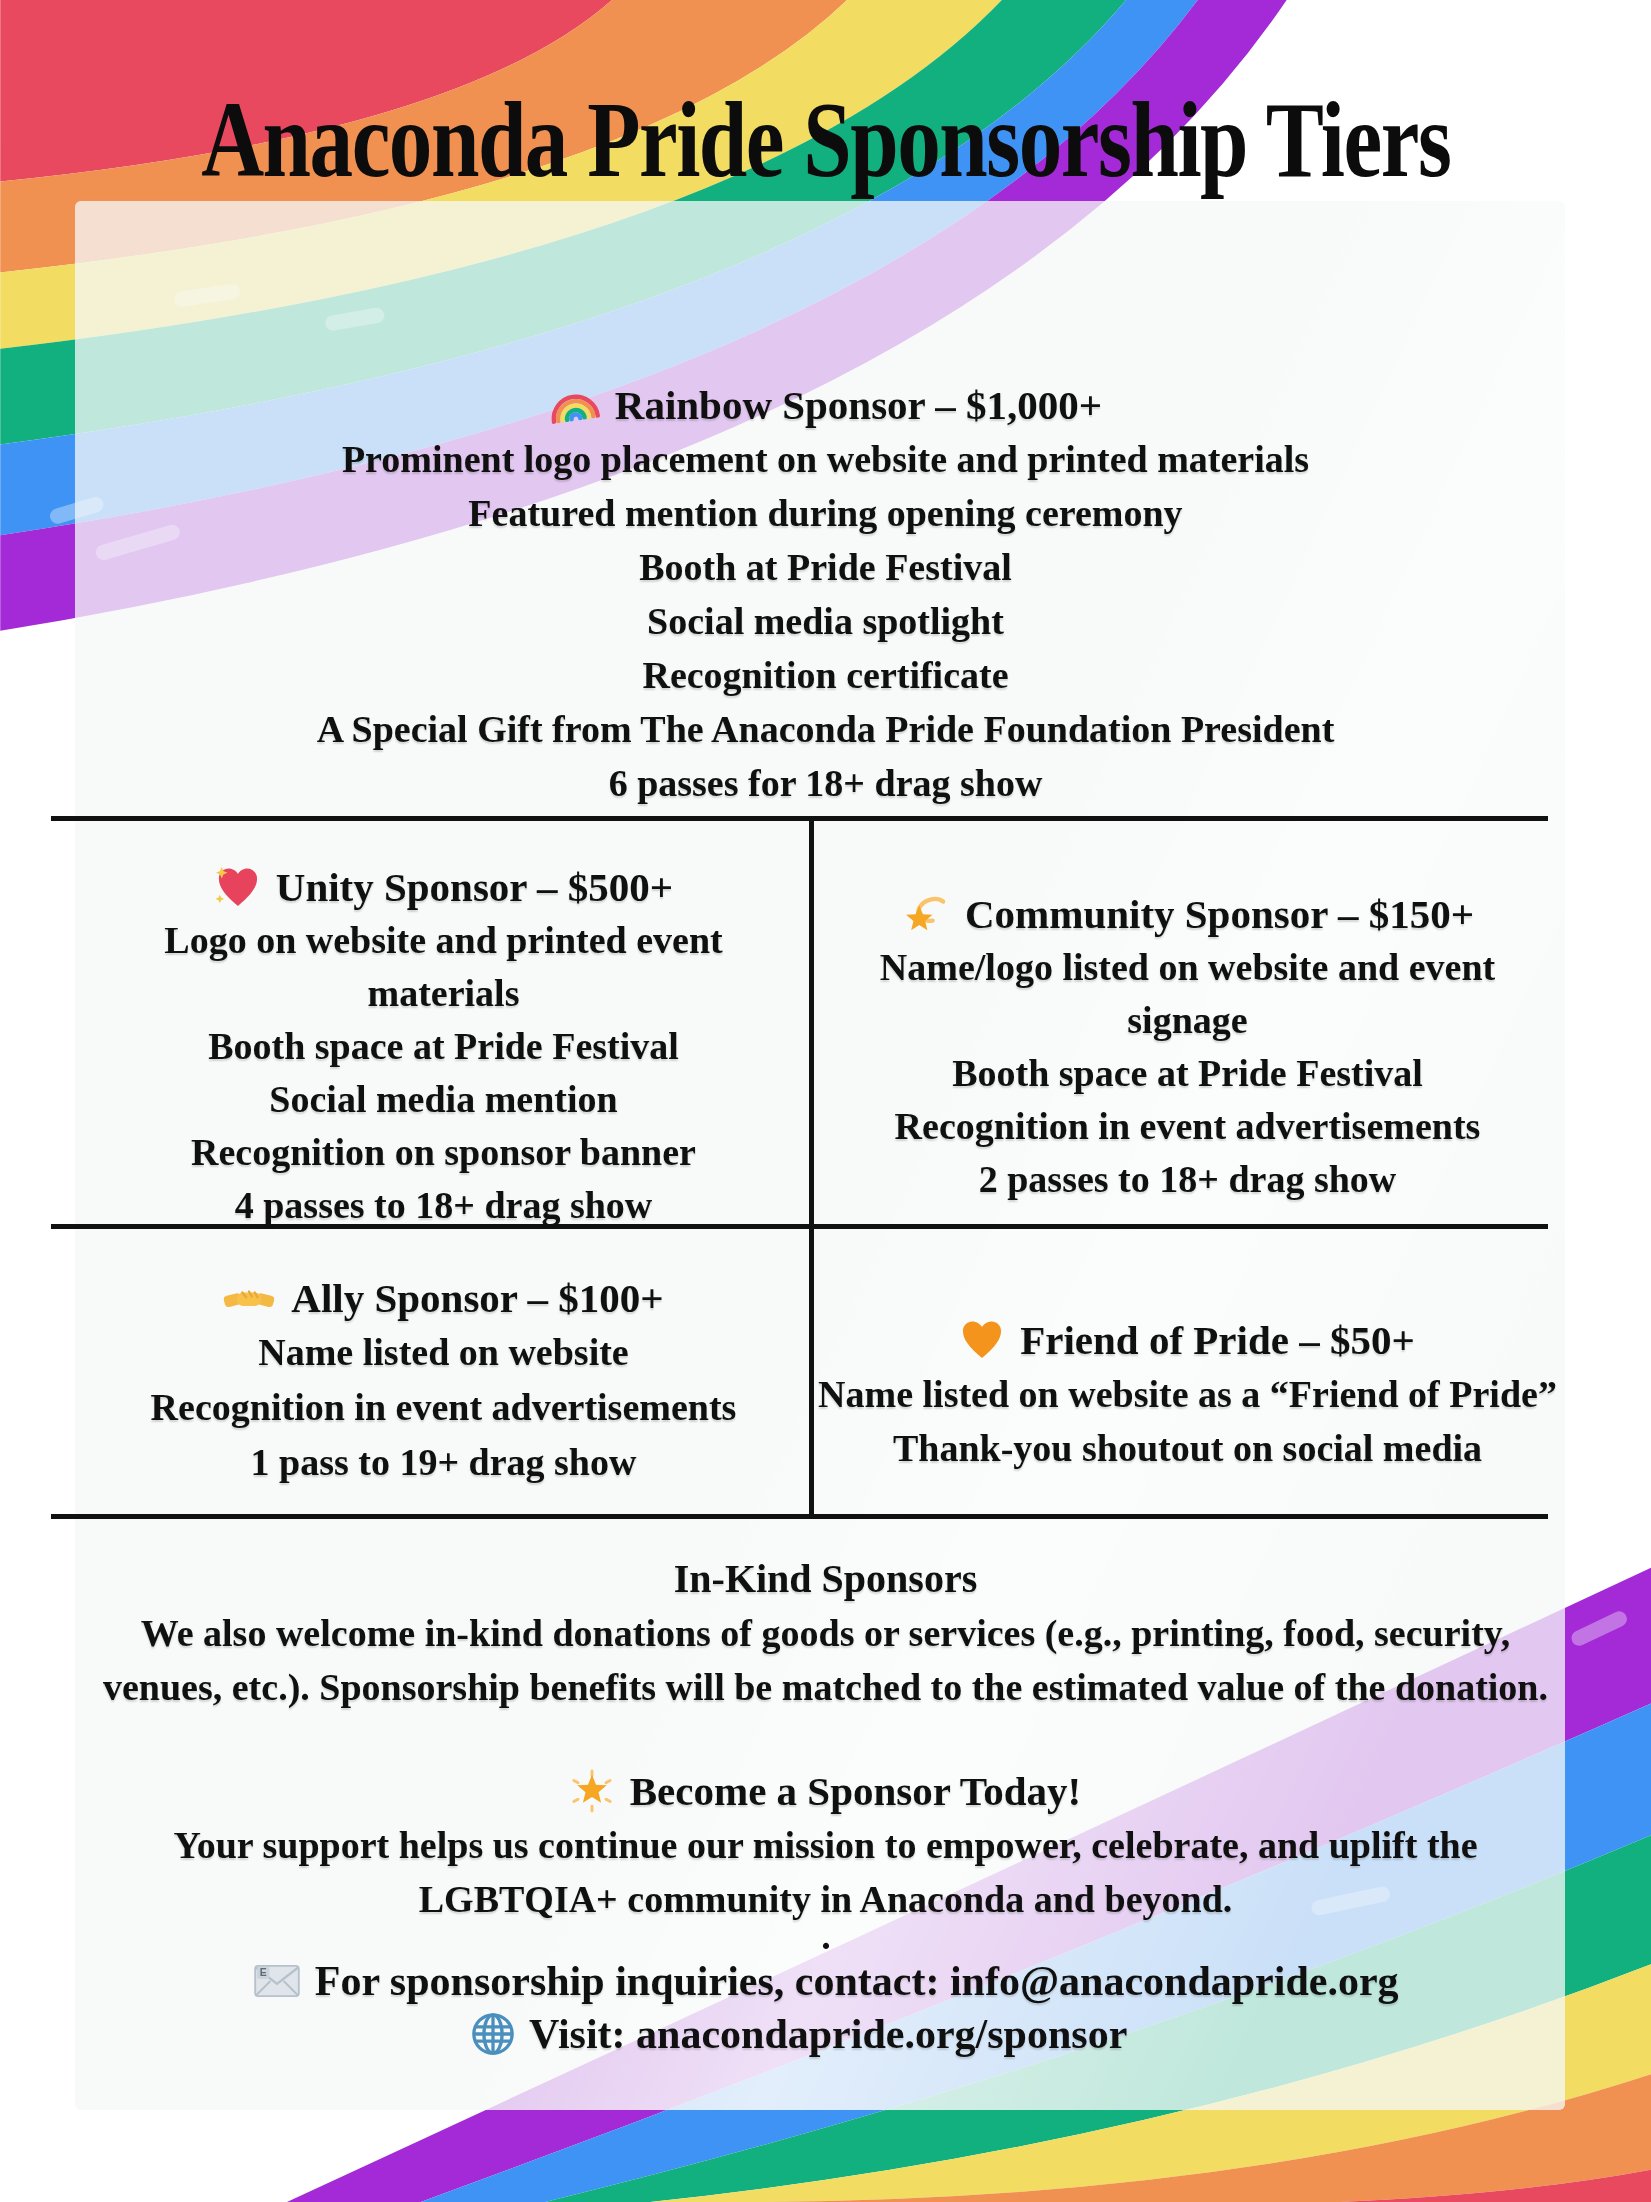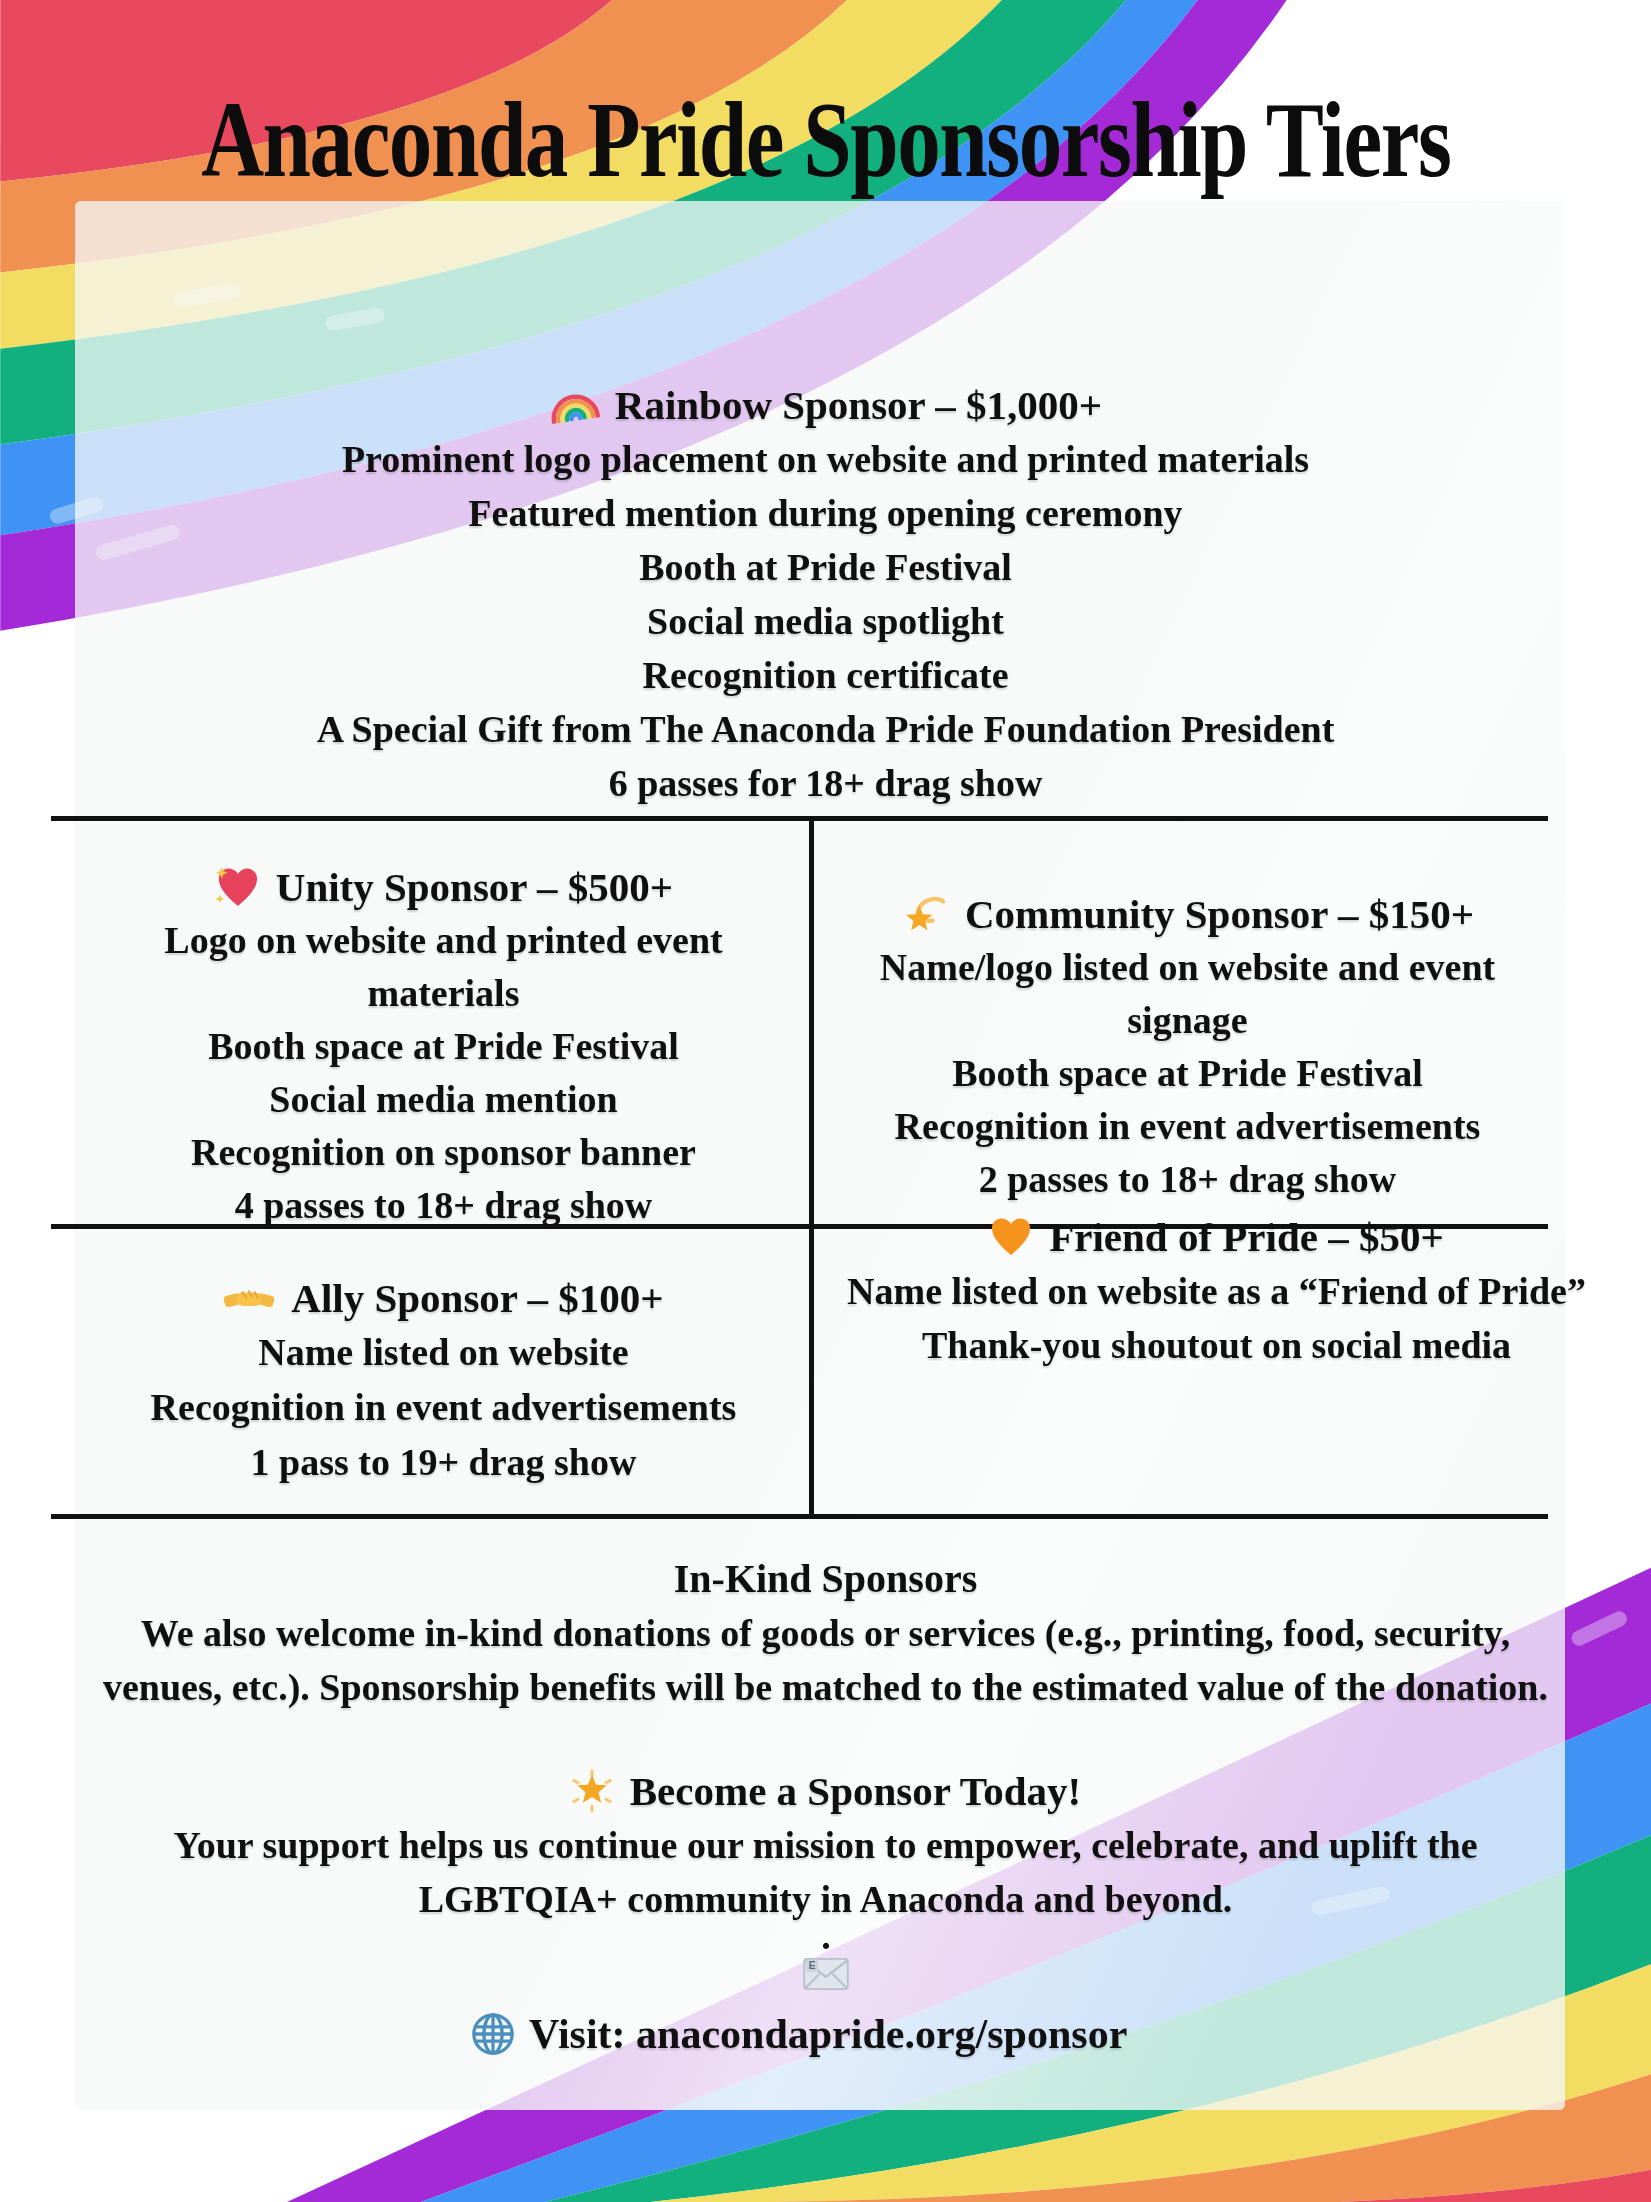--- a/index.html
+++ b/index.html
@@ -33,21 +33,21 @@
   }
   .benefits { font-size:38px; line-height:54px; white-space:pre-line; font-weight:700; }
   .shadowed { text-shadow:0 1.9px 1.9px rgba(0,0,0,0.16); }
 
   #rainbow-sec   { left:80px;  top:378px;  width:1491px; }
   #unity-cell    { left:86px;  top:860px;  width:715px; }
   #unity-cell .benefits, #community-cell .benefits { line-height:53px; }
   #community-cell{ left:817px; top:887px;  width:741px; }
   #ally-cell     { left:86px;  top:1271px; width:715px; }
   #ally-cell .benefits { line-height:55px; }
-  #friend-cell   { left:817px; top:1210px; width:741px;margin-left:29px; }
+  #friend-cell   { left:817px; top:1313px; width:741px; }
   #friend-cell .benefits { line-height:54px; }
   #inkind-sec    { left:80px;  top:1552px; width:1491px; }
   #inkind-sec .sec-title { font-size:40px; line-height:54px; }
   #inkind-sec .body { font-size:38px; line-height:54px; }
   #cta-sec       { left:80px;  top:1764px; width:1491px; }
   #cta-sec .body { font-size:38px; line-height:54px; }
   #dot-sep       { left:0;     top:1918px; width:1652px; font-size:38px; line-height:36px; }
   #contact-email { left:0;     top:1956px; width:1652px; }
   #contact-visit { left:15px;     top:2009px; width:1567px; }
   .contact-row { display:flex; align-items:center; justify-content:center; gap:13.4px;
@@ -224,20 +224,21 @@
     <div class="sec contact-row" id="contact-email">
       <span class="icon">
         <svg width="48" height="36" viewBox="0 0 50 38" style="font-size:44px">
           <rect x="2" y="3" width="46" height="32" rx="3" fill="#DFE5EA" stroke="#B7C1CB" stroke-width="2"></rect>
           <path d="M3,5 L25,22 L47,5" fill="none" stroke="#B7C1CB" stroke-width="2.4"></path>
           <path d="M3,34 L18,19 M47,34 L32,19" fill="none" stroke="#B7C1CB" stroke-width="2"></path>
           <rect x="4" y="4" width="13" height="13" rx="2.5" fill="#CBD4DC"></rect>
           <text x="10.5" y="14" font-family="Liberation Sans, sans-serif" font-size="11" font-weight="bold" fill="#5E6973" text-anchor="middle">E</text>
         </svg>
       </span>
+      <span class="shadowed">For sponsorship inquiries, contact: info@anacondapride.org</span>
     </div>
 
     <div class="sec contact-row" id="contact-visit">
       <span class="icon">
         <svg width="46" height="46" viewBox="0 0 48 48">
           <g fill="none" stroke="#4A8FBE" stroke-width="3.4">
             <circle cx="24" cy="24" r="20"></circle>
             <ellipse cx="24" cy="24" rx="9.5" ry="20"></ellipse>
             <path d="M24,4 L24,44"></path>
             <path d="M5,16.5 L43,16.5"></path>

